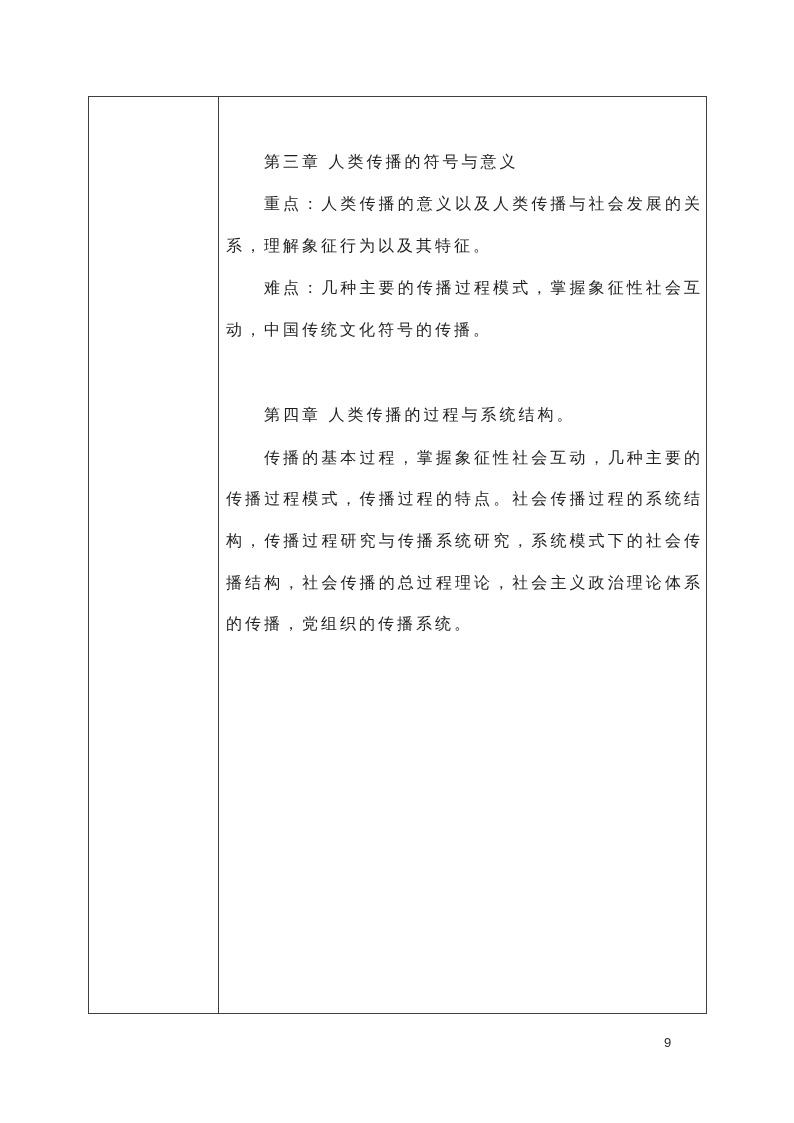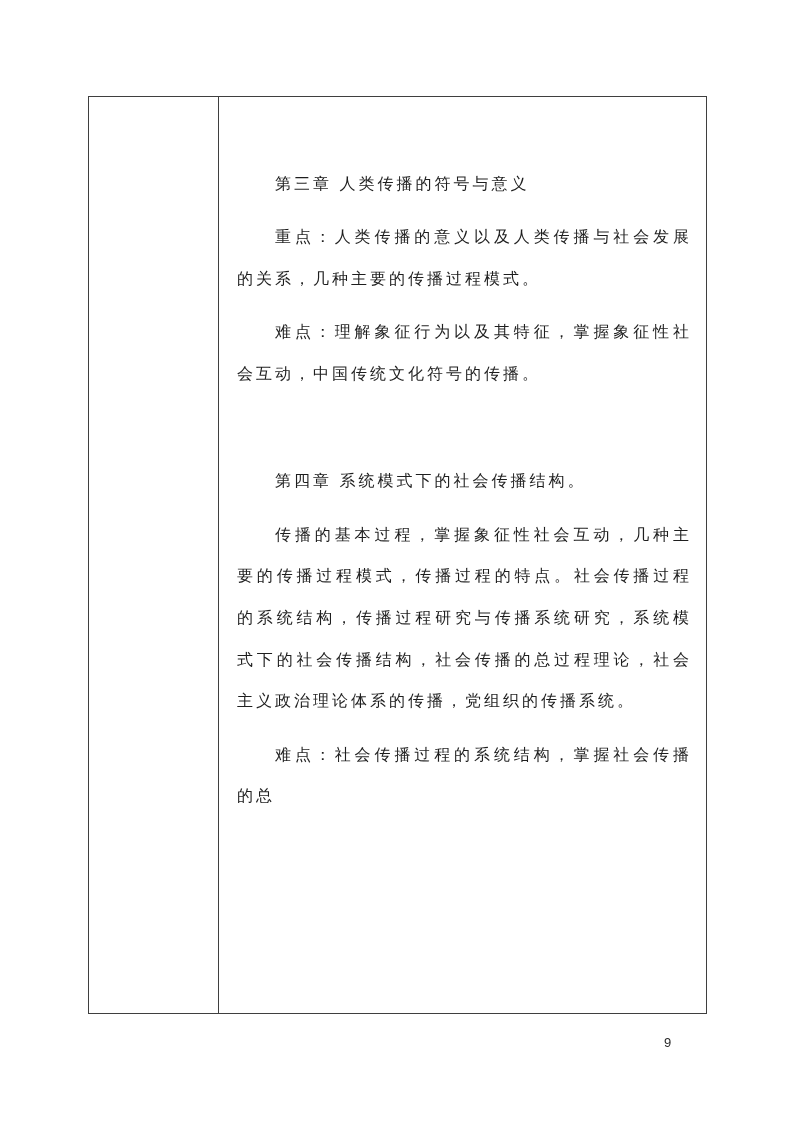--- a/index.html
+++ b/index.html
@@ -32,21 +32,21 @@
     border-right: 1px solid #3f3f3f;
     flex: 0 0 130px;
   }
   .content-cell {
     flex: 1 1 auto;
     box-sizing: border-box;
     padding: 0 2px 0 6px;
     overflow: hidden;
   }
   .para {
-    margin: 12px;
+    margin: 1px;
     padding: 0;
     color: #1e1e1e;
     font-size: 16px;
     letter-spacing: 3px;
     line-height: 41.6px;
     min-height: 41.6px;
     text-indent: 38px;
     text-align: justify;
     text-justify: inter-ideograph;
     word-break: break-all;
@@ -65,25 +65,24 @@
 
 <div class="page">
 
   <div class="doc-table">
 
     <div class="label-cell"></div>
 
     <div class="content-cell">
       <p class="para"></p>
       <p class="para">第三章 人类传播的符号与意义</p>
-      <p class="para">重点：人类传播的意义以及人类传播与社会发展的关系，几种主要的传播过程模式。</p>
-      <p class="para">难点：理解象征行为以及其特征，掌握象征性社会互动，中国传统文化符号的传播。</p>
+      <p class="para">重点：人类传播的意义以及人类传播与社会发展的关系，理解象征行为以及其特征。</p>
+      <p class="para">难点：几种主要的传播过程模式，掌握象征性社会互动，中国传统文化符号的传播。</p>
       <p class="para"></p>
-      <p class="para">第四章 系统模式下的社会传播结构。</p>
+      <p class="para">第四章 人类传播的过程与系统结构。</p>
       <p class="para">传播的基本过程，掌握象征性社会互动，几种主要的传播过程模式，传播过程的特点。社会传播过程的系统结构，传播过程研究与传播系统研究，系统模式下的社会传播结构，社会传播的总过程理论，社会主义政治理论体系的传播，党组织的传播系统。</p>
-      <p class="para">难点：社会传播过程的系统结构，掌握社会传播的总</p>
     </div>
 
   </div>
 
   <div class="footer-page-number">9</div>
 
 </div>
 
 </body></html>

